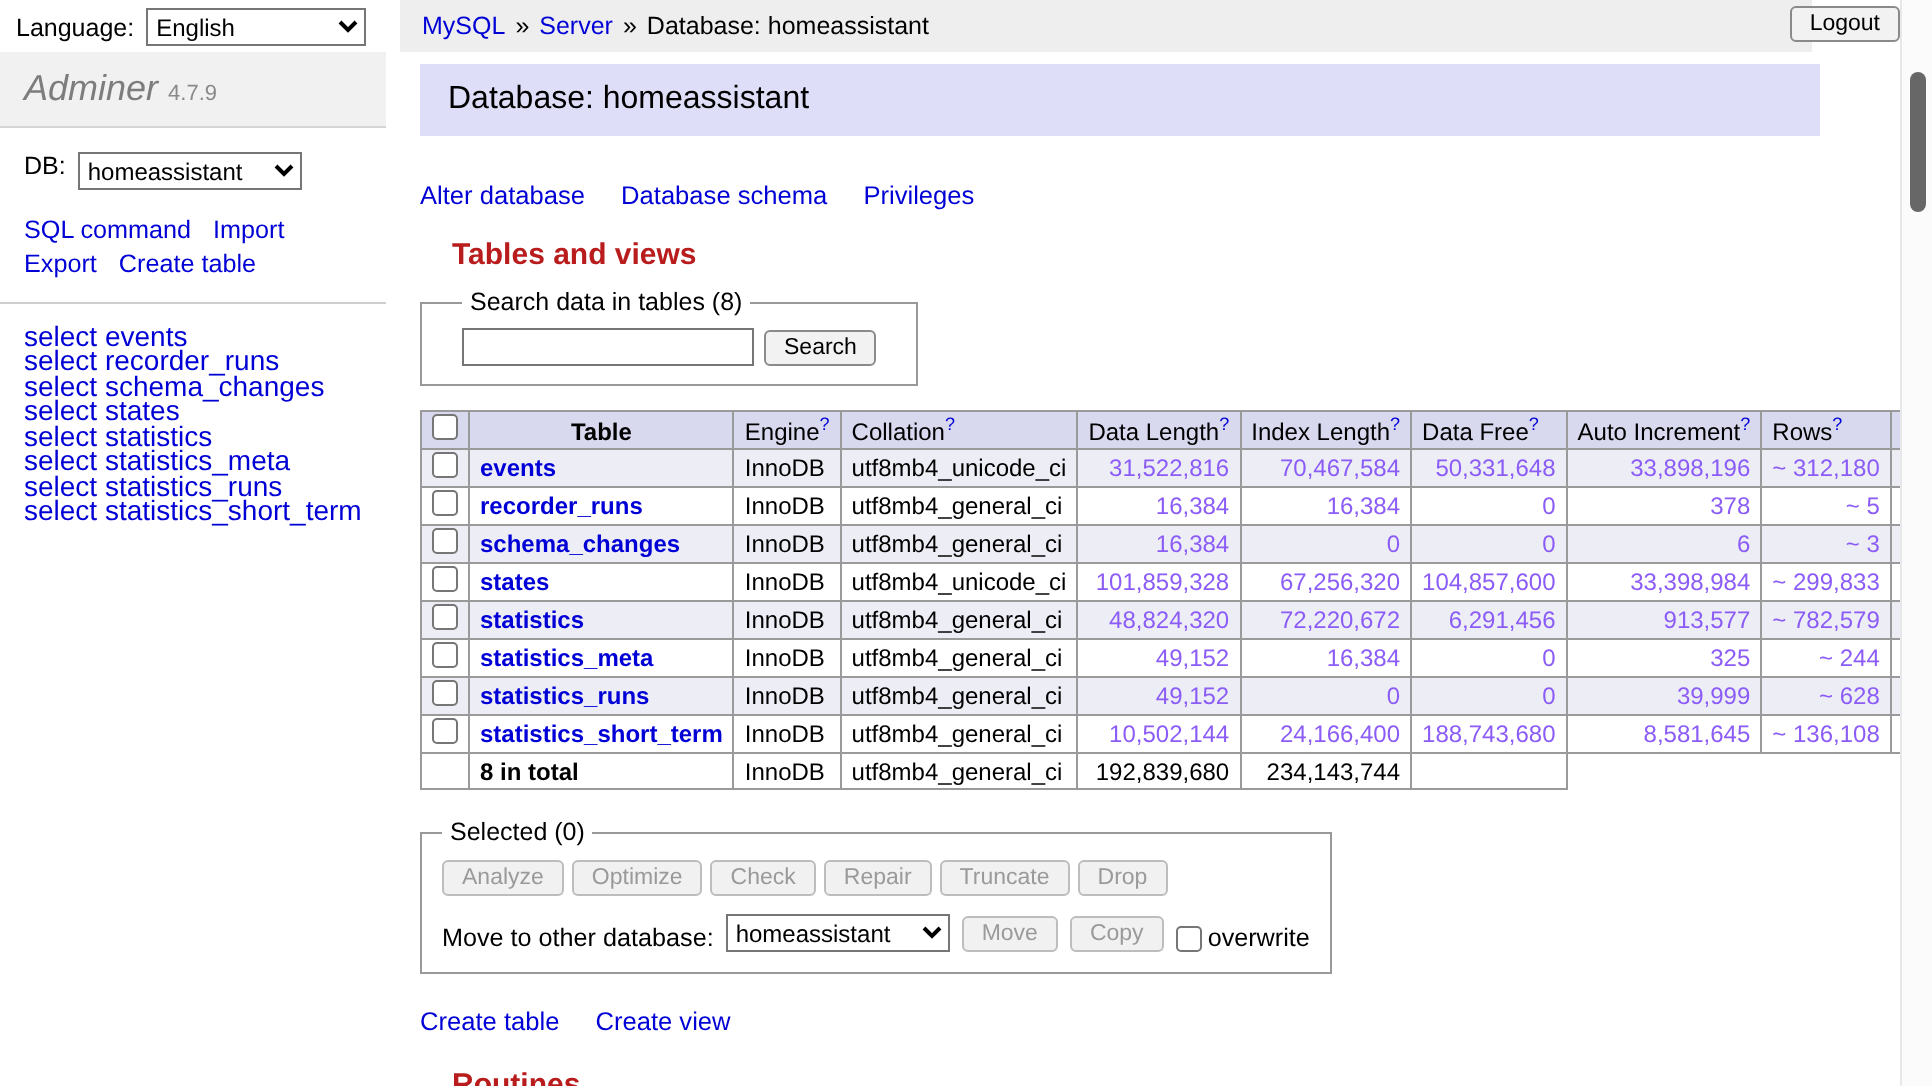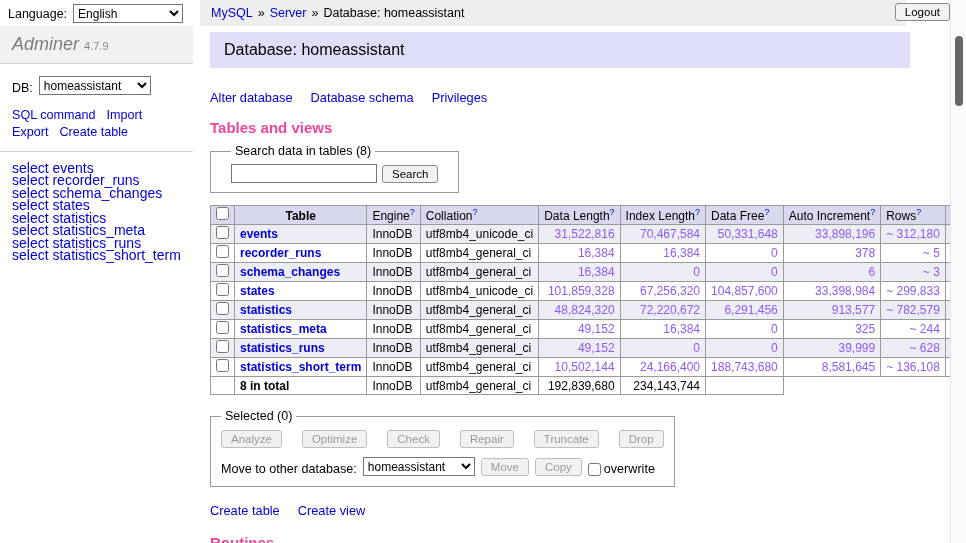--- a/index.html
+++ b/index.html
@@ -16,33 +16,33 @@
   .lang { position:absolute; left:8px; top:4px; display:flex; align-items:center; gap:6px; font-size:12.5px; }
   .lang select { width:110px; }
   .breadcrumb { position:absolute; left:200px; top:0; width:706px; height:26px; background:#eeeeee; display:flex; align-items:center; gap:5px; padding:0 11px; font-size:12.5px; }
   .logout-btn { position:absolute; right:16px; top:3px; }
 
   
   .sidebar { position:absolute; left:0; top:26px; width:193px; bottom:0; background:#fff; }
   .app-header { background:#f1f1f1; border-bottom:1px solid #d5d5d5; padding:8px 12px; }
   .app-name { font-style:italic; font-size:18px; color:#7d7d7d; font-weight:normal; display:inline; }
   .app-version { font-size:11px; color:#8a8a8a; margin-left:5px;text-align:center; }
-  .db-row { margin:12px 12px 0; display:flex; align-items:flex-end; gap:6px; font-size:12.5px; }
+  .db-row { margin:12px 12px 0; display:flex; align-items:flex-start; gap:6px; font-size:12.5px; }
   .db-row select { width:112px; }
   .side-links { margin:12px 12px 10px; font-size:12.6px; line-height:1.35; }
   .side-links .row { display:flex; gap:11px; }
   .side-hr { border:none; border-top:1px solid #cfcfcf; margin:0; }
   .tlinks { margin:10px 12px; font-size:14px; }
   .tlink { display:block; line-height:12.45px; }
 
   
   .main { position:absolute; left:210px; top:26px; width:700px; }
   .page-title { background:#dedef8; padding:9px 14px; font-size:16px; font-weight:normal; margin-top:6px; color:#000; }
   .actions { margin-top:22px; display:flex; gap:18px; font-size:12.8px; }
-  h3.section { font-size:15px; font-weight:bold; margin-top:14px; color:#ec4899; }
+  h3.section { font-size:15px; font-weight:bold; margin-top:14px; color:#b91c1c;margin-left:16px; }
   fieldset { border:1px solid #999; padding:6px 20px 9px; width:fit-content; margin-top:8px; }
   legend { font-size:12.5px; padding:0 4px; color:#000; }
   .search-row { display:flex; align-items:center; gap:5px; }
   .search-input { width:146px; padding:1px 4px; }
 
   
   table.data { border-collapse:collapse; margin-top:12px; font-size:12px; }
   table.data th, table.data td { border:1px solid #9a9a9a; padding:1px 5px; height:18px; white-space:nowrap; vertical-align:middle; }
   table.data thead th { background:#d8d8ee; font-weight:normal; text-align:left; font-size:12px; }
   table.data thead th:nth-of-type(2) { font-weight:bold; text-align:center; }
@@ -50,21 +50,21 @@
   tbody.data-rows tr:nth-of-type(odd) td { background:#ededf5; }
   td.num, td.total-num { text-align:right; }
   td.num a { color:#8b5cf6; }
   a.tname { font-weight:bold; }
   .c-chk { width:22px; text-align:center; }
   tr.total-row td { background:#fff; }
   td.total-name { font-weight:bold; }
 
   
   fieldset.selected { margin-top:14px; padding:7px 10px 10px; }
-  .btn-row { display:flex; gap:20px; }
+  .btn-row { display:flex; gap:4px; }
   .btn-row button { font-size:11.5px; }
   .move-row { display:flex; align-items:flex-end; gap:6px; margin-top:9px; font-size:12.6px; }
   .move-row select { width:112px; }
   .chk-wrap { display:flex; align-items:center; gap:3px; }
 
   .create-links { margin-top:16px; display:flex; gap:18px; font-size:12.8px; }
   h3.routines { margin-top:16px; }
 
   
   .scrollbar { position:absolute; right:0; top:0; width:16px; height:543px; background:#fbfbfb; border-left:1px solid #e8e8e8; }

